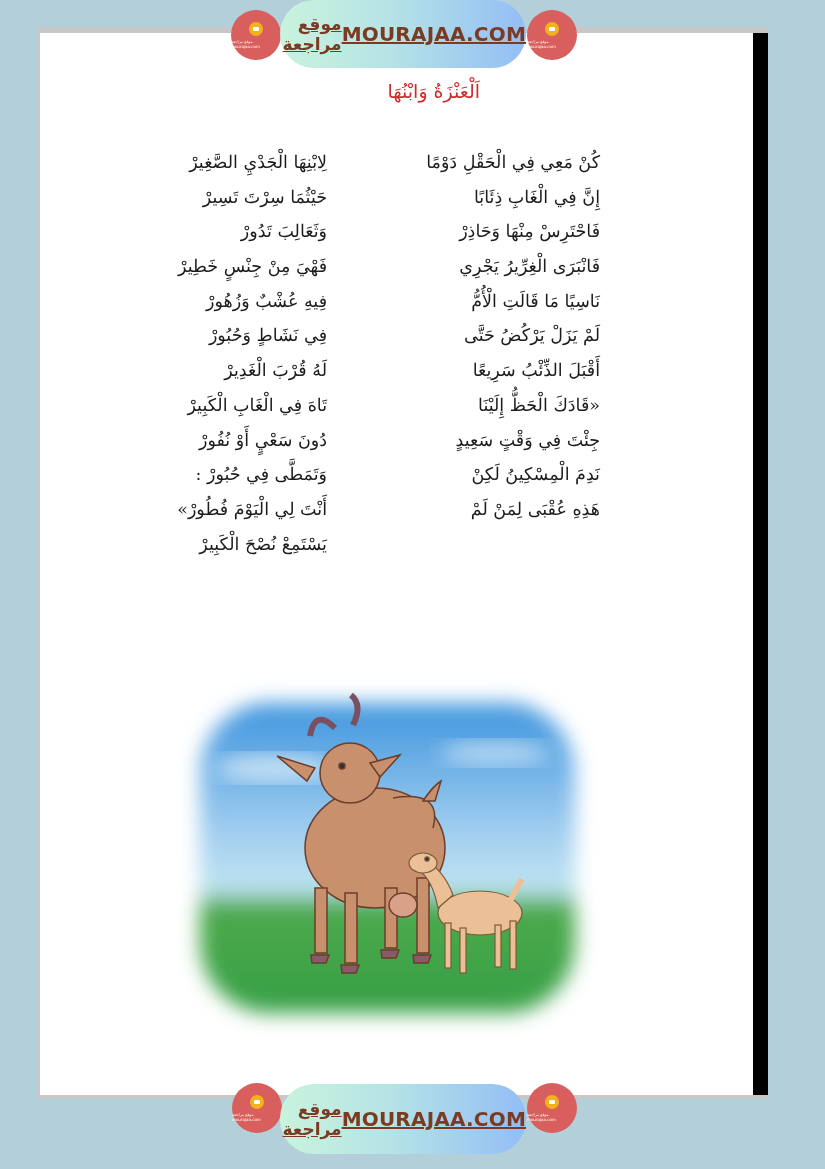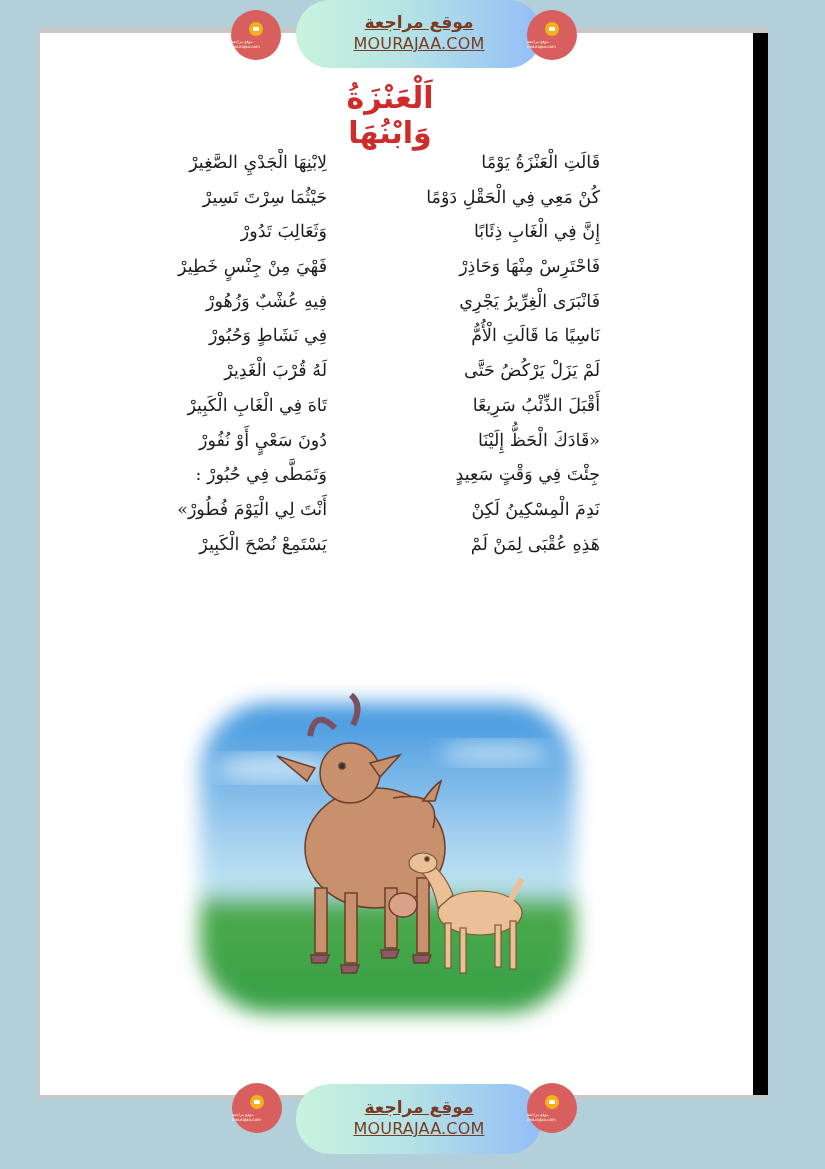--- a/index.html
+++ b/index.html
@@ -1,33 +1,33 @@
 <!DOCTYPE html>
 <html><head>
 <meta charset="utf-8">
 <style>
   html,body{margin:0;padding:0;}
   body{width:825px;height:1169px;background:#b3d0da;position:relative;overflow:hidden;font-family:"DejaVu Sans",sans-serif;}
   .page-shadow{position:absolute;left:38px;top:27px;width:730px;height:1072px;background:#c7c7c7;}
   .page{position:absolute;left:40px;top:33px;width:713px;height:1062px;background:#ffffff;}
   .page-edge{position:absolute;left:753px;top:33px;width:15px;height:1062px;background:#000;}
-  .banner{position:absolute;left:296px;width:246px;height:68px;border-radius:34px;
+  .banner{position:absolute;left:280px;width:246px;height:68px;border-radius:34px;
     background:linear-gradient(90deg,#c9f3dd 0%,#b5e3e6 45%,#93bdf6 100%);
-    display:flex;flex-direction:column;align-items:center;justify-content:center;}
+    display:flex;flex-direction:row;align-items:center;justify-content:center;}
   .banner.top{top:0;}
   .banner.bottom{top:1084px;height:70px;}
   .banner .ar{font-family:"DejaVu Sans",sans-serif;font-weight:bold;font-size:17px;color:#7a3b22;text-decoration:underline;line-height:20px;direction:rtl;}
-  .banner .en{font-family:"DejaVu Sans",sans-serif;font-weight:normal;font-size:16px;color:#7a3b22;text-decoration:underline;line-height:24px;letter-spacing:0.2px;}
+  .banner .en{font-family:"DejaVu Sans",sans-serif;font-weight:bold;font-size:20px;color:#7a3b22;text-decoration:underline;line-height:24px;letter-spacing:0.2px;}
   .badge{position:absolute;width:50px;height:50px;border-radius:50%;background:#d85f5d;
     display:flex;flex-direction:column;align-items:center;justify-content:center;}
   .badge .dot{width:14px;height:14px;border-radius:50%;background:#f3b21c;margin-bottom:3px;position:relative;}
   .badge .dot::after{content:"";position:absolute;left:4px;top:5px;width:6px;height:4px;background:#fff;border-radius:1px;}
   .badge .t{font-size:4px;color:#ffe;line-height:5px;}
-  .title{position:absolute;left:300px;top:80px;width:180px;text-align:center;direction:rtl;
-    font-family:"DejaVu Sans",sans-serif;font-weight:bold;font-size:30px;color:#cf2b2b;}
+  .title{position:absolute;left:300px;top:80px;width:180px;direction:rtl;
+    font-family:"DejaVu Sans",sans-serif;font-weight:normal;font-size:19px;color:#cf2b2b;}
   .poem{position:absolute;top:148px;width:190px;direction:rtl;}
   .poem.right{left:410px;}
   .poem.left{left:137px;}
   .verse{height:34.7px;font-family:"DejaVu Serif",serif;font-size:17.5px;color:#1c1c1c;text-align:right;white-space:nowrap;line-height:28px;}
   .illus{position:absolute;left:155px;top:673px;width:510px;height:372px;overflow:hidden;}
 </style>
 </head>
 <body>
 
 <div class="page-shadow"></div>
@@ -43,21 +43,20 @@
   <span class="en">MOURAJAA.COM</span>
 </a>
 <div class="badge" style="left:527px;top:10px;">
   <span class="dot"></span>
   <span class="t">موقع مراجعة mourajaa.com</span>
 </div>
 
 <div class="title">اَلْعَنْزَةُ وَابْنُهَا</div>
 
 <div class="poem right">
-  <div class="verse">قَالَتِ الْعَنْزَةُ يَوْمًا</div>
   <div class="verse">كُنْ مَعِي فِي الْحَقْلِ دَوْمًا</div>
   <div class="verse">إِنَّ فِي الْغَابِ ذِئَابًا</div>
   <div class="verse">فَاحْتَرِسْ مِنْهَا وَحَاذِرْ</div>
   <div class="verse">فَانْبَرَى الْغِرِّيرُ يَجْرِي</div>
   <div class="verse">نَاسِيًا مَا قَالَتِ الْأُمُّ</div>
   <div class="verse">لَمْ يَزَلْ يَرْكُضُ حَتَّى</div>
   <div class="verse">أَقْبَلَ الذِّئْبُ سَرِيعًا</div>
   <div class="verse">«قَادَكَ الْحَظُّ إِلَيْنَا</div>
   <div class="verse">جِئْتَ فِي وَقْتٍ سَعِيدٍ</div>
   <div class="verse">نَدِمَ الْمِسْكِينُ لَكِنْ</div>

